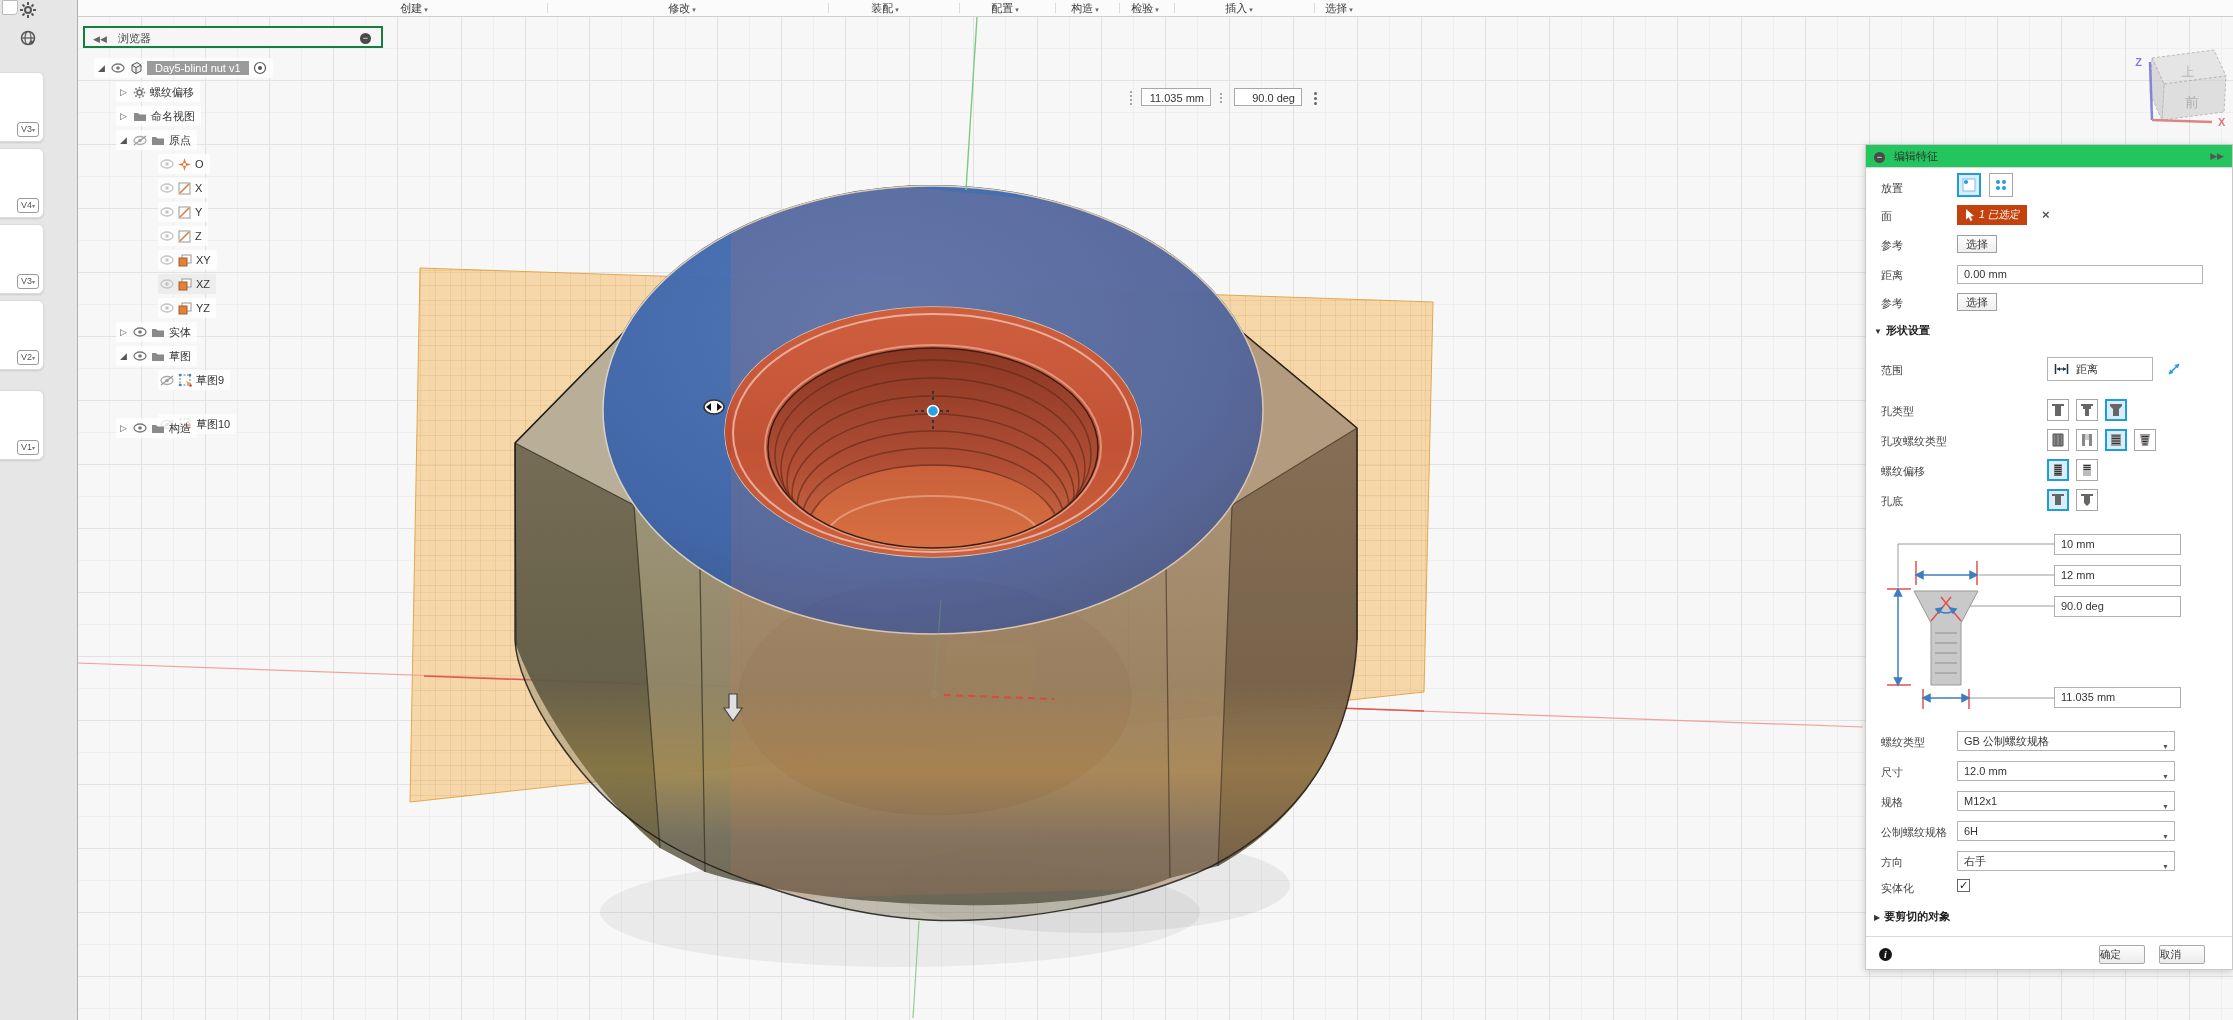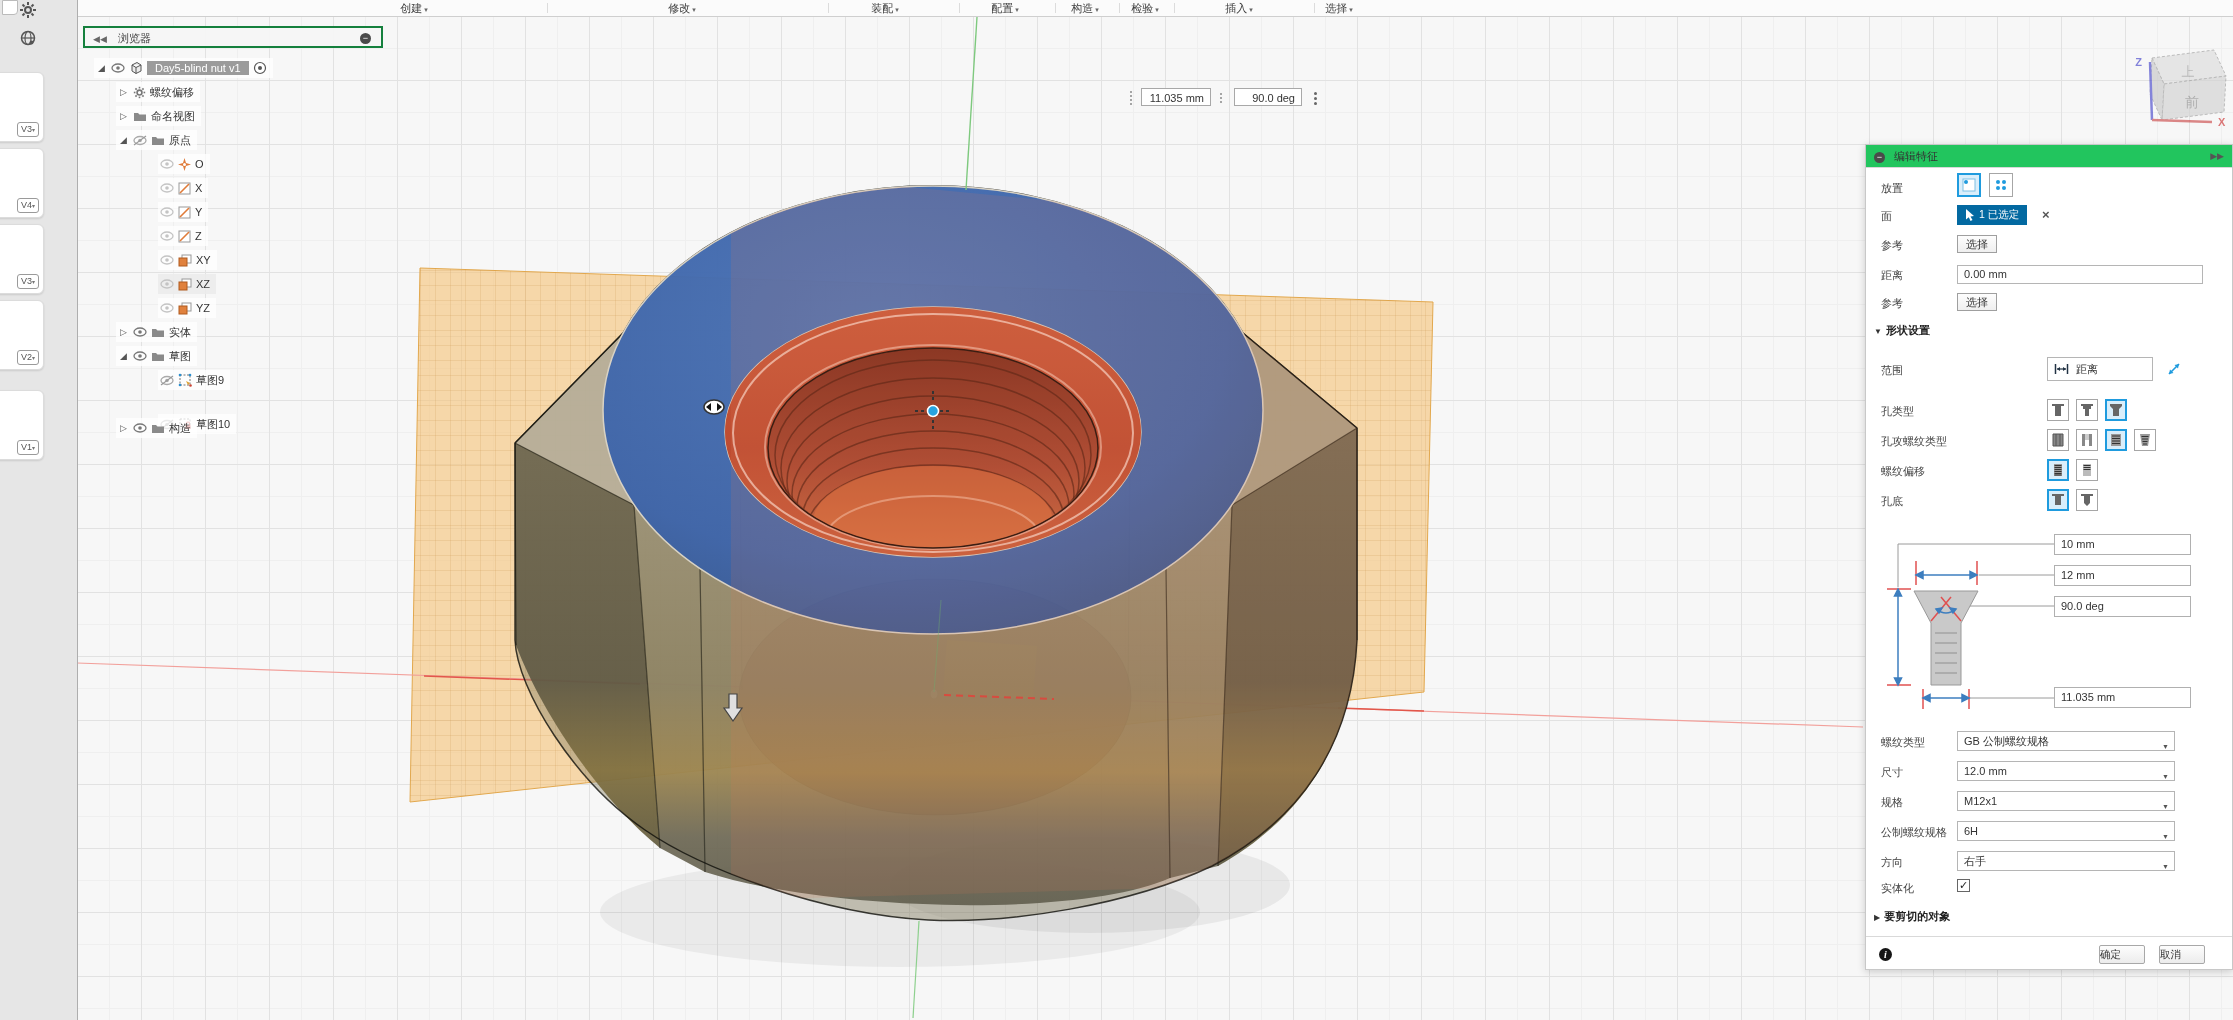--- a/index.html
+++ b/index.html
@@ -49,27 +49,27 @@
   .dlabel{position:absolute;left:15px;font-size:11px;color:#444;}
   .sect{position:absolute;left:8px;font-weight:bold;color:#222;font-size:11px;}
   .sect .car{font-size:8px;color:#333;margin-right:4px;}
   .selectbox{position:absolute;left:91px;width:218px;height:20px;border:1px solid #b5b5b5;background:#fff;
      box-sizing:border-box;line-height:18px;padding:0 6px;color:#333;}
   .selectbox .car{position:absolute;right:5px;top:6px;font-size:7px;color:#555;}
   .inputbox{position:absolute;left:91px;width:246px;height:19px;border:1px solid #b5b5b5;background:#fff;
      box-sizing:border-box;line-height:17px;padding:0 6px;color:#333;}
   .btn-small{position:absolute;left:91px;height:18px;border:1px solid #9f9f9f;background:linear-gradient(#fdfdfd,#efefef);
      padding:0 8px;line-height:16px;color:#333;box-sizing:border-box;}
-  .chip-blue{position:absolute;left:91px;height:20px;background:#0369a1;color:#fff;display:flex;align-items:center;
-     gap:4px;padding:0 8px;font-size:10.5px;}
+  .chip-blue{position:absolute;left:91px;height:20px;background:#c2410c;color:#fff;display:flex;align-items:center;
+     gap:4px;padding:0 8px;font-size:10.5px;font-style:italic;}
   .ibtn{position:absolute;width:22px;height:22px;border:1px solid #a6a6a6;background:#fff;box-sizing:border-box;
      display:flex;align-items:center;justify-content:center;}
   .ibtn.on{border:2px solid #1f9bde;background:#d9eefb;}
   .ibtn24{width:24px;height:24px;}
-  .dim-input{position:absolute;width:137px;height:21px;border:1px solid #b0b0b0;background:#fff;box-sizing:border-box;
+  .dim-input{position:absolute;width:127px;height:21px;border:1px solid #b0b0b0;background:#fff;box-sizing:border-box;
      line-height:19px;padding:0 6px;color:#333;}
   .footbtn{position:absolute;height:19px;width:46px;border:1px solid #a8a8a8;background:linear-gradient(#fdfdfd,#ececec);
      line-height:17px;font-size:10.5px;color:#333;box-sizing:border-box;border-radius:2px;}
   .checkbox{position:absolute;width:13px;height:13px;border:1px solid #666;background:#fff;box-sizing:border-box;
      font-size:11px;line-height:11px;text-align:center;color:#222;}
   .info-circle{position:absolute;width:13px;height:13px;border-radius:50%;background:#151515;color:#fff;
      font-size:10px;line-height:13px;text-align:center;font-family:"Liberation Serif",serif;font-style:italic;font-weight:bold;}
   .x-clear{position:absolute;color:#555;font-size:13px;font-weight:bold;}
 </style>
 </head>

